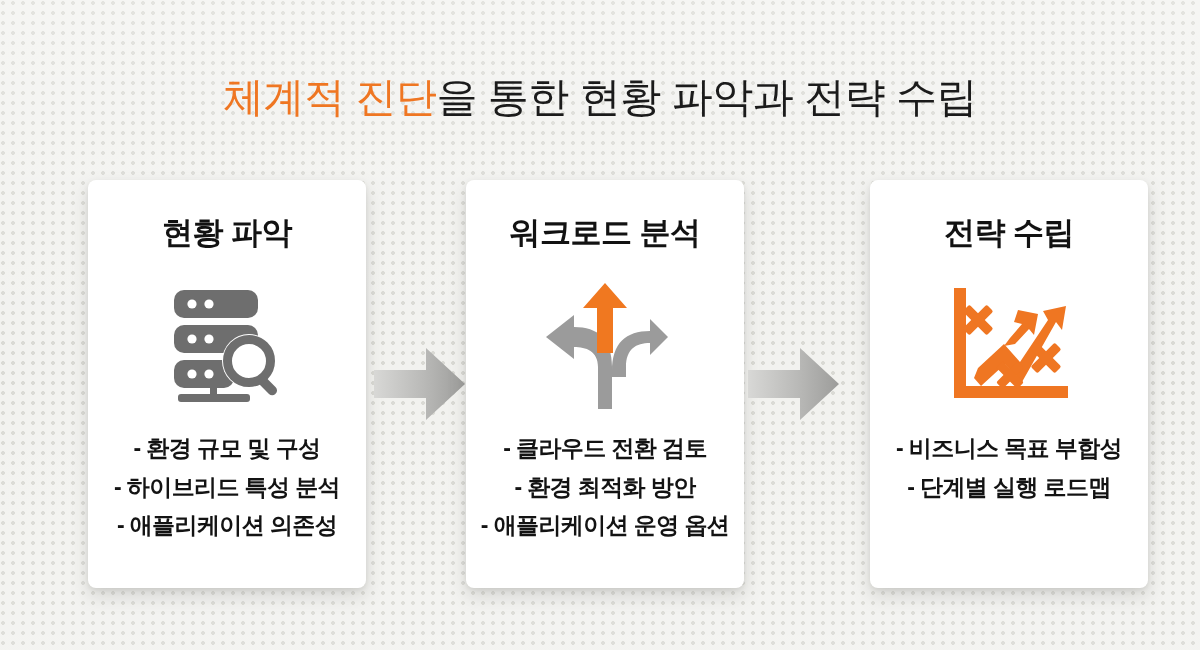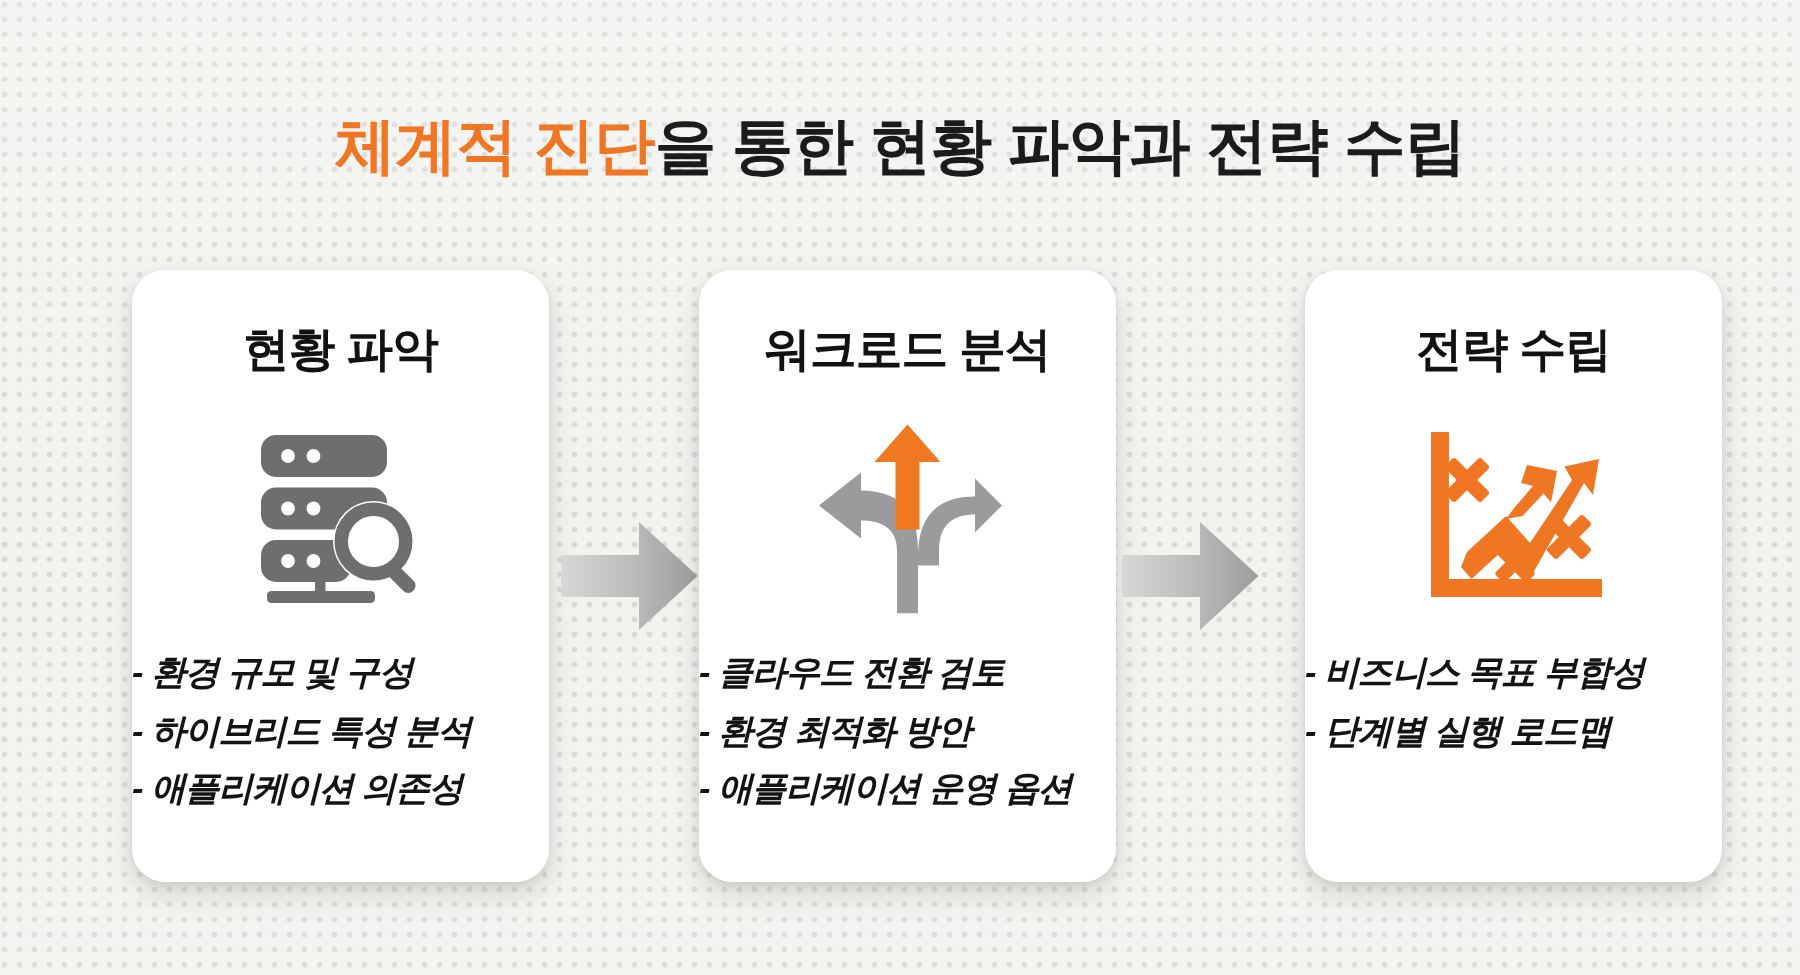--- a/index.html
+++ b/index.html
@@ -30,37 +30,37 @@
         rgba(255,255,255,0.12) 100%);
     pointer-events:none;
   }
 
   
   #title {
     position:absolute;
     top:74px; left:0; right:0;
     text-align:center;
     font-size:41px;
-    font-weight:bold;
+    font-weight:normal;
     letter-spacing:-0.5px;
     line-height:1.15;
     white-space:nowrap;
     z-index:3;
   }
   #title .accent { color:#ef7622; }
   #title .rest   { color:#1b1b1b; }
 
   
   .card {
     position:absolute;
     top:180px;
     width:278px;
     height:408px;
     background:#ffffff;
-    border-radius:22px;
+    border-radius:8px;
     box-shadow:0 8px 18px rgba(110,110,105,0.22),
                0 2px 5px rgba(110,110,105,0.14);
     z-index:2;
   }
   #card-1 { left:88px;  }
   #card-2 { left:466px; }
   #card-3 { left:832px;margin-left:38px; }
 
   .card-title {
     position:absolute;
@@ -81,23 +81,22 @@
     align-items:center;
     justify-content:center;
   }
 
   .card-bullets {
     position:absolute;
     left:0; right:0;
     top:252px;
     display:flex;
     flex-direction:column;
-    align-items:flex-start;
+    align-items:center;
     gap:6px;
-    font-style:italic;
   }
   .bullet {
     font-size:23px;
     font-weight:bold;
     color:#131313;
     letter-spacing:-0.6px;
     line-height:1.42;
     white-space:nowrap;
   }
 

